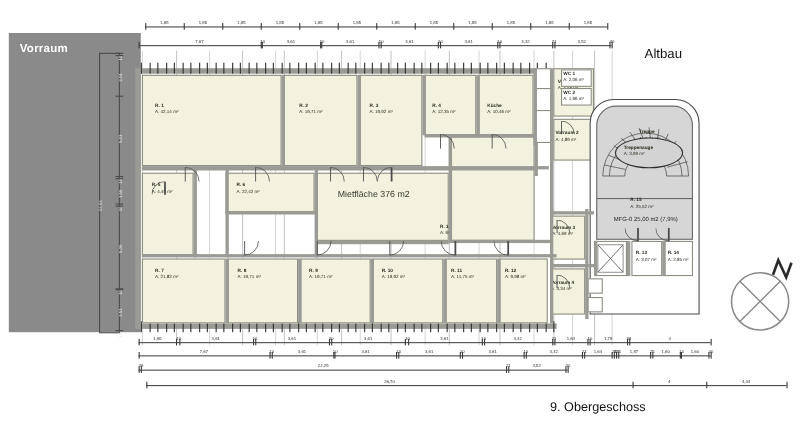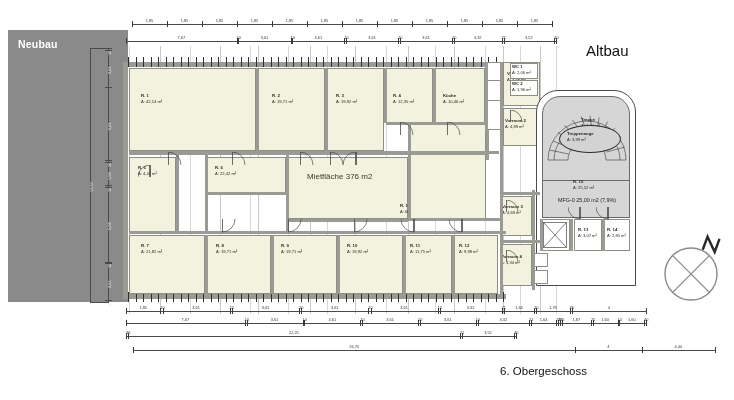--- a/index.html
+++ b/index.html
@@ -31,33 +31,33 @@
   .dimline{background:#4a4a4a;height:1px;}
   .dimvert{background:#4a4a4a;width:1px;}
   .tick{background:#3a3a3a;width:1px;}
   .dimtext{font-size:3.9px;color:#333;white-space:nowrap;text-align:center;}
   .dimtext-v{font-size:3.9px;color:#e8e8e8;white-space:nowrap;
              transform:rotate(-90deg);transform-origin:left top;}
   .gridv{background:#b8b8b8;width:1px;}
   .gridv-d{background:#9a9a9a;width:1px;}
 
   
-  .altbau{font-size:15px;color:#111;}
+  .altbau{font-size:12px;color:#111;}
   .oblabel{font-size:11.5px;color:#111;}
 
   
   .compass svg{display:block;}
 </style>
 </head>
 <body>
 
 <div id="stage">
 
   <div class="ab neubau" style="left:8px;top:30px;width:120px;height:272px;"></div>
-  <div class="ab neubau-label" style="left:18px;top:38px;">Neubau</div>
+  <div class="ab neubau-label" style="left:18px;top:38px;">Vorraum</div>
 
   <div class="ab altbau" style="left:586px;top:42px;">Altbau</div>
 
   <div class="ab dimline" style="left:132px;top:24px;width:420px;"></div>
   <div id="topchain1">
       <div class="ab tick" style="left: 132px; top: 21px; height: 6px;"></div>
       <div class="ab dimtext" style="left: 132px; top: 17.5px; width: 35px;">1,85</div>
       <div class="ab tick" style="left: 167px; top: 21px; height: 6px;"></div>
       <div class="ab dimtext" style="left: 167px; top: 17.5px; width: 35px;">1,85</div>
       <div class="ab tick" style="left: 202px; top: 21px; height: 6px;"></div>
@@ -701,15 +701,15 @@
       <line x1="9.4" y1="9.4" x2="46.6" y2="46.6" stroke="#8a8a8a" stroke-width="1.3"></line>
       <line x1="46.6" y1="9.4" x2="9.4" y2="46.6" stroke="#8a8a8a" stroke-width="1.3"></line>
     </svg>
   </div>
   <div class="ab" style="left:700px;top:232px;">
     <svg width="26" height="26" viewBox="0 0 26 26">
       <path d="M5 21 L5 7 L17 19 L17 5" fill="none" stroke="#2a2a2a" stroke-width="2.4" transform="rotate(20 13 13)"></path>
     </svg>
   </div>
 
-  <div class="ab oblabel" style="left:500px;top:365px;">6. Obergeschoss</div>
+  <div class="ab oblabel" style="left:500px;top:365px;">9. Obergeschoss</div>
 
 </div>
 
 </body></html>

